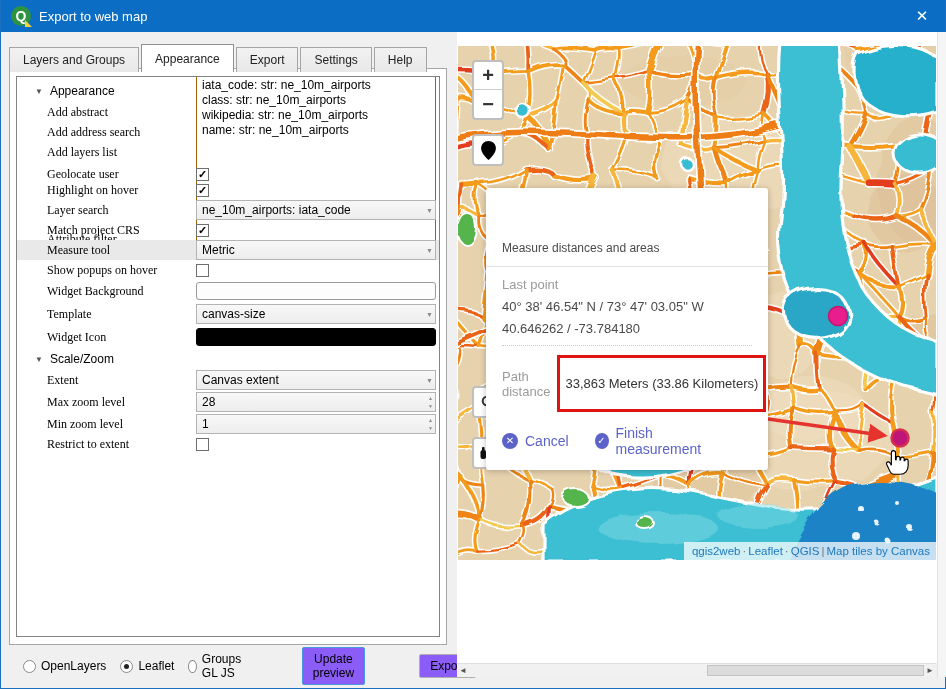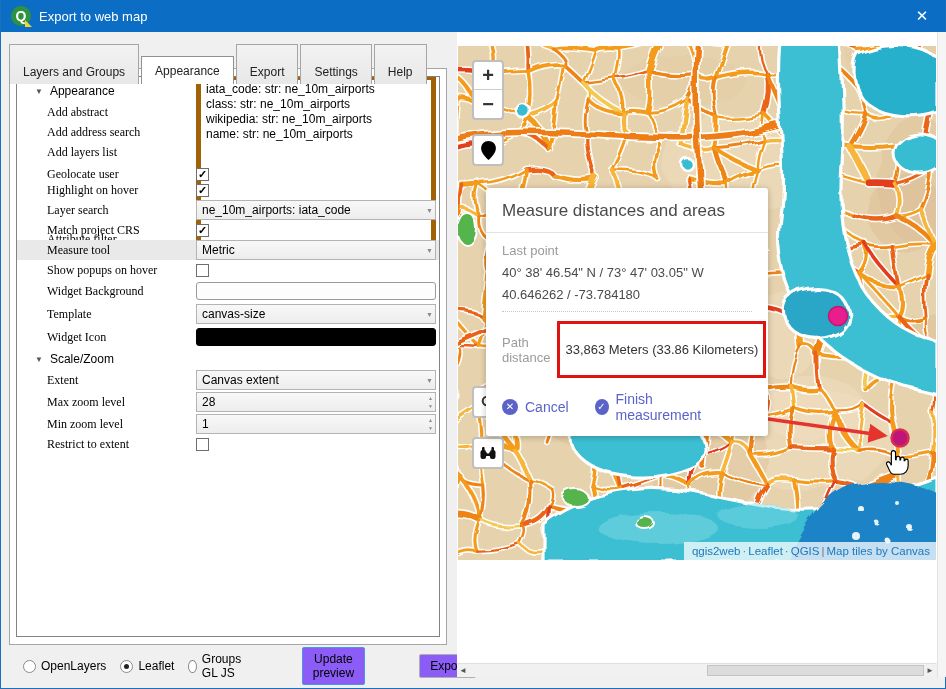--- a/index.html
+++ b/index.html
@@ -14,21 +14,21 @@
   #app-icon .qcircle { width:20px; height:20px; border-radius:50%; background:#2e9341; color:#fff;
               font-weight:bold; font-size:14px; display:flex; align-items:center; justify-content:center; }
   #app-icon .qarrow { position:absolute; right:-1px; bottom:-1px; width:0; height:0;
               border-left:7px solid transparent; border-bottom:7px solid #f0d43c; transform:rotate(90deg); }
   #title-text { font-size:13px; }
   #close-btn { margin-left:auto; width:46px; height:32px; display:flex; align-items:center;
                justify-content:center; font-size:15px; cursor:default; }
 
   
   #tab-bar { position:absolute; left:8px; top:44px; display:flex; align-items:flex-end; z-index:3; }
-  .tab { font-size:12px; padding:20px 13px 5px 13px; background:linear-gradient(#f2f2f2,#e8e8e8);
+  .tab { font-size:12px; padding:5px 13px 5px 13px; background:linear-gradient(#f2f2f2,#e8e8e8);
          border:1px solid #a5a5a5; border-bottom:none; margin-right:2px; color:#222; }
   .tab.active { background:#fff; padding-top:7px; padding-bottom:6px; border-color:#919191;
                 position:relative; z-index:4; }
 
   
   #tabpage { position:absolute; left:8px; top:68px; width:438px; height:577px; background:#fff;
              border:1px solid #a5a5a5; z-index:2; }
   #tree { position:absolute; left:6px; top:7px; width:424px; height:561px; background:#fff;
           border:1px solid #828282; overflow:hidden; padding-top:3px; }
 
@@ -44,21 +44,21 @@
 
   .editor { width:100%; height:20px; background:linear-gradient(#f8f8f8,#ededed);
             border:1px solid #b3b3b3; display:flex; align-items:center; padding:0 5px; position:relative; }
   .editor .val { flex:1; overflow:hidden; white-space:nowrap; }
   .editor .dd { font-size:7px; color:#8a8a8a; position:absolute; right:2px; top:6px; }
   .spins { position:absolute; right:2px; top:1px; font-size:5px; color:#8a8a8a; line-height:8px; text-align:center; }
   .cb { width:13px; height:13px; background:#fff; border:1px solid #6e6e6e; font-size:11px; font-weight:bold;
         line-height:11px; text-align:center; color:#000; }
   .textarea-row { margin:0 0 2px 0; }
   .textarea-row .rlabel { position:absolute; left:0; top:68px; padding-left:30px; }
-  .ta { width:100%; height:178px; background:#fff; border:5px solid #a16207; font-size:12px;
+  .ta { width:100%; height:178px; background:#fff; border:1px solid #a16207; font-size:12px;
         line-height:15px; padding:2px 5px; white-space:pre-line; }
   .colorbtn { width:100%; height:18px; border-radius:3px; border:1px solid #9a9a9a; }
 
   
   #footer { position:absolute; left:22px; top:652px; width:426px; height:28px; display:flex; align-items:center; }
   .radio-item { display:flex; align-items:center; margin-right:14px; font-size:12px; }
   .radio-circle { width:13px; height:13px; border-radius:50%; border:1px solid #8a8a8a; background:#fff;
                   margin-right:5px; position:relative; }
   .radio-circle.sel::after { content:""; position:absolute; left:3px; top:3px; width:5px; height:5px;
                   border-radius:50%; background:#222; }
@@ -79,21 +79,21 @@
   #zoom-in { border-bottom:1px solid #ccc; }
   .sqbtn { width:32px; height:32px; display:flex; align-items:center; justify-content:center; }
   #pin-btn { left:14px; top:88px; }
   #search-btn { left:14px; top:340px; }
   #binoc-btn { left:14px; top:391px; }
 
   
   #measure-panel { position:absolute; left:28px; top:142px; width:282px; background:#fff; z-index:6;
                    border-radius:3px; box-shadow:0 1px 6px rgba(0,0,0,0.25); padding:13px 16px 13px 16px;
                    color:#4a4a4a; }
-  #measure-title { font-size:17px; margin-bottom:11px; }
+  #measure-title { font-size:12px; margin-bottom:11px;margin-top:40px; }
   .mp-divider { border-top:1px solid #e2e2e2; margin:0 -16px 10px -16px; }
   .mp-dotted { border-top:1px dotted #c8c8c8; margin:9px 0 9px 0; }
   .mp-gray { color:#9b9b9b; font-size:13px; }
   .mp-line { font-size:13px; margin-top:7px; color:#4a4a4a; }
   #path-distance-row { display:flex; align-items:center; font-size:13px; }
   #path-distance-value { border:3px solid #e01313; padding:18px 5px; margin-left:7px; color:#333; white-space:nowrap; }
   #measure-links { display:flex; align-items:center; margin-top:13px; }
   .mlink { display:flex; align-items:center; color:#5b63c8; font-size:14px; margin-right:26px; }
   .mlink .cicon { width:16px; height:16px; border-radius:50%; background:#5b63c8; color:#fff; font-size:10px;
                   line-height:16px; text-align:center; margin-right:7px; }

